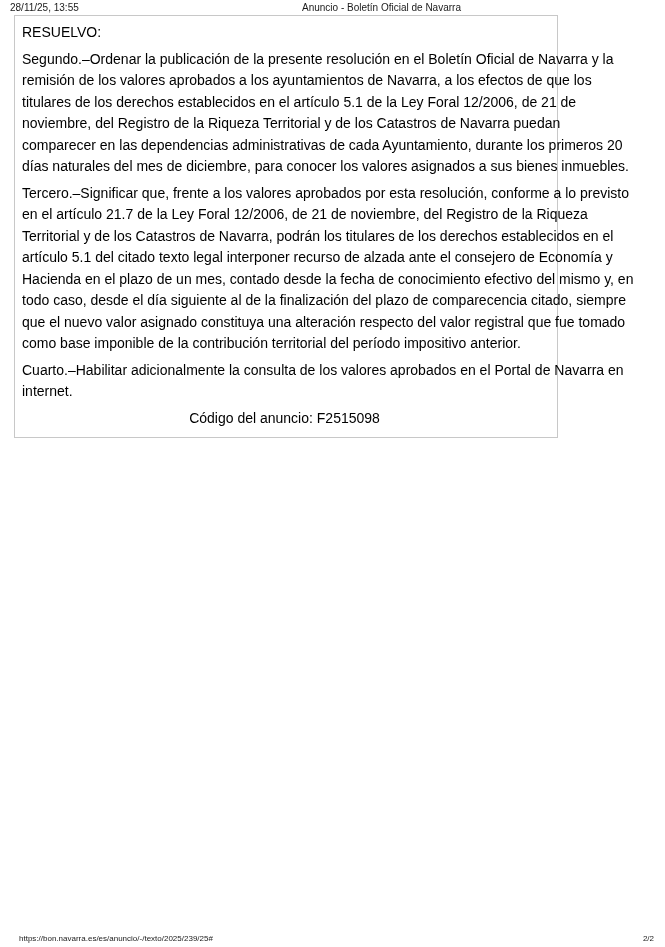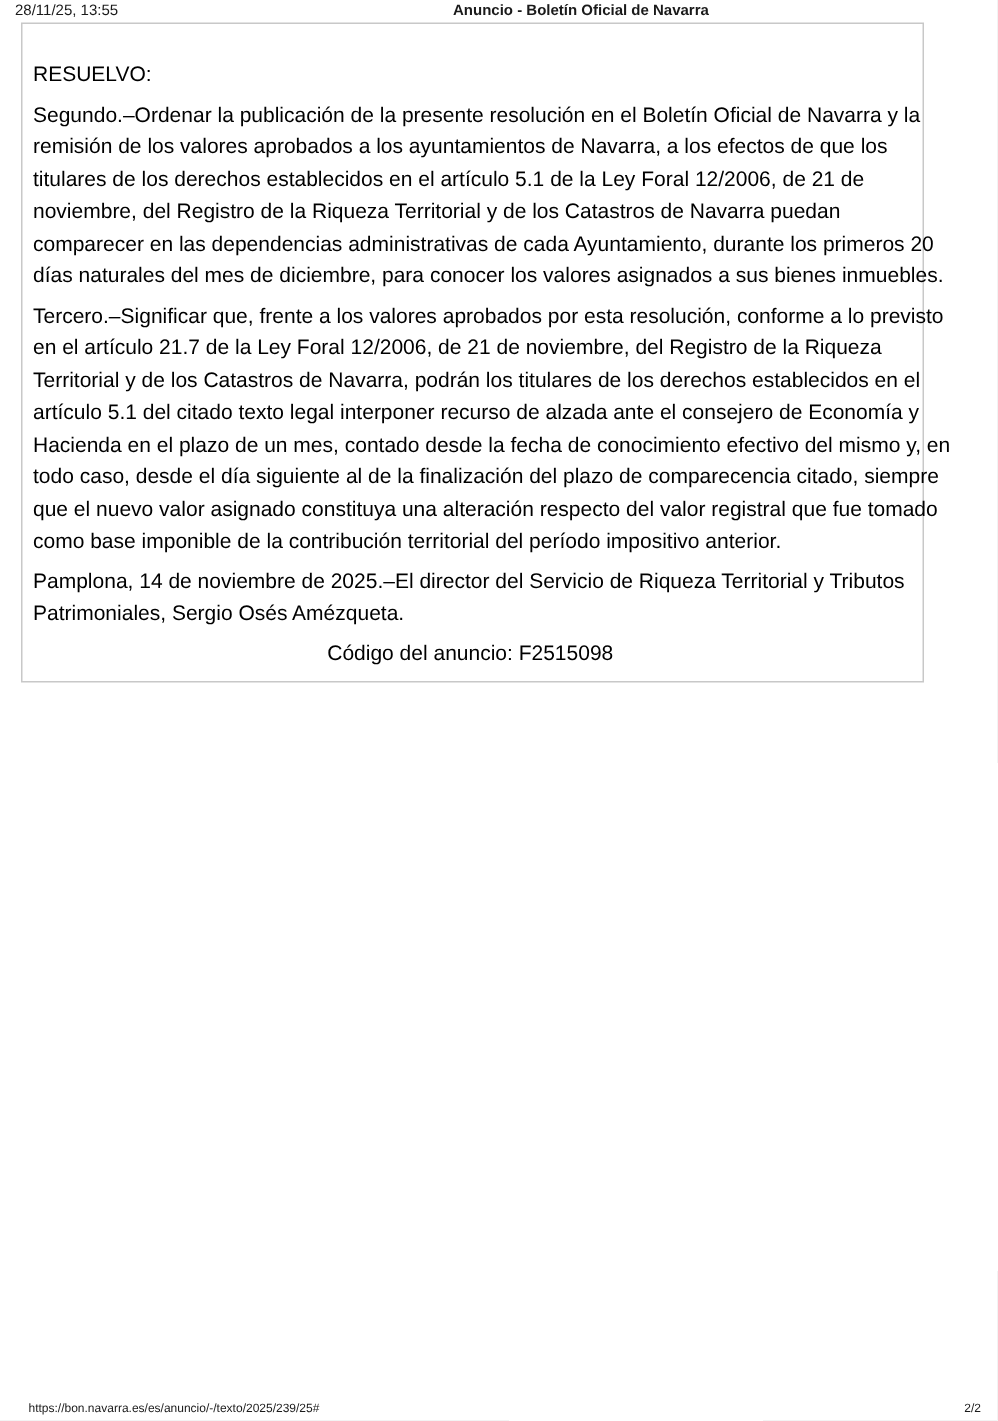--- a/index.html
+++ b/index.html
@@ -25,32 +25,31 @@
     white-space: pre;
   }
   .print-header-title {
     position: absolute;
     left: 302px;
     top: 2px;
     font-size: 10px;
     line-height: 11px;
     color: #1a1a1a;
     white-space: pre;
-    font-weight: bold;
   }
 
   
   .doc-box {
     position: absolute;
     left: 14px;
     top: 15px;
-    width: 602px;
+    width: 544px;
     border: 1px solid #c8c8c8;
     background: #ffffff;
-    padding: 23px 10px 8px 7px;
+    padding: 6px 10px 8px 7px;
     font-size: 14px;
     line-height: 21.5px;
   }
   .doc-par {
     margin: 0 0 5px 0;
     white-space: pre;
     font-size: 14px;
     line-height: 21.5px;
     color: #000000;
   }
@@ -95,22 +94,22 @@
 comparecer en las dependencias administrativas de cada Ayuntamiento, durante los primeros 20
 días naturales del mes de diciembre, para conocer los valores asignados a sus bienes inmuebles.</p>
     <p class="doc-par">Tercero.–Significar que, frente a los valores aprobados por esta resolución, conforme a lo previsto
 en el artículo 21.7 de la Ley Foral 12/2006, de 21 de noviembre, del Registro de la Riqueza
 Territorial y de los Catastros de Navarra, podrán los titulares de los derechos establecidos en el
 artículo 5.1 del citado texto legal interponer recurso de alzada ante el consejero de Economía y
 Hacienda en el plazo de un mes, contado desde la fecha de conocimiento efectivo del mismo y, en
 todo caso, desde el día siguiente al de la finalización del plazo de comparecencia citado, siempre
 que el nuevo valor asignado constituya una alteración respecto del valor registral que fue tomado
 como base imponible de la contribución territorial del período impositivo anterior.</p>
-    <p class="doc-par">Pamplona, 14 de noviembre de 2025.–El director del Servicio de Riqueza Territorial y Tributos
-Patrimoniales, Sergio Osés Amézqueta.</p>
+    <p class="doc-par">Cuarto.–Habilitar adicionalmente la consulta de los valores aprobados en el Portal de Navarra en
+internet.</p>
     <p class="doc-par">Código del anuncio: F2515098</p>
   </div>
 
   <div class="print-footer-url">https://bon.navarra.es/es/anuncio/-/texto/2025/239/25#</div>
 
   <div class="print-footer-page">2/2</div>
 
 </div>
 
 </body></html>

